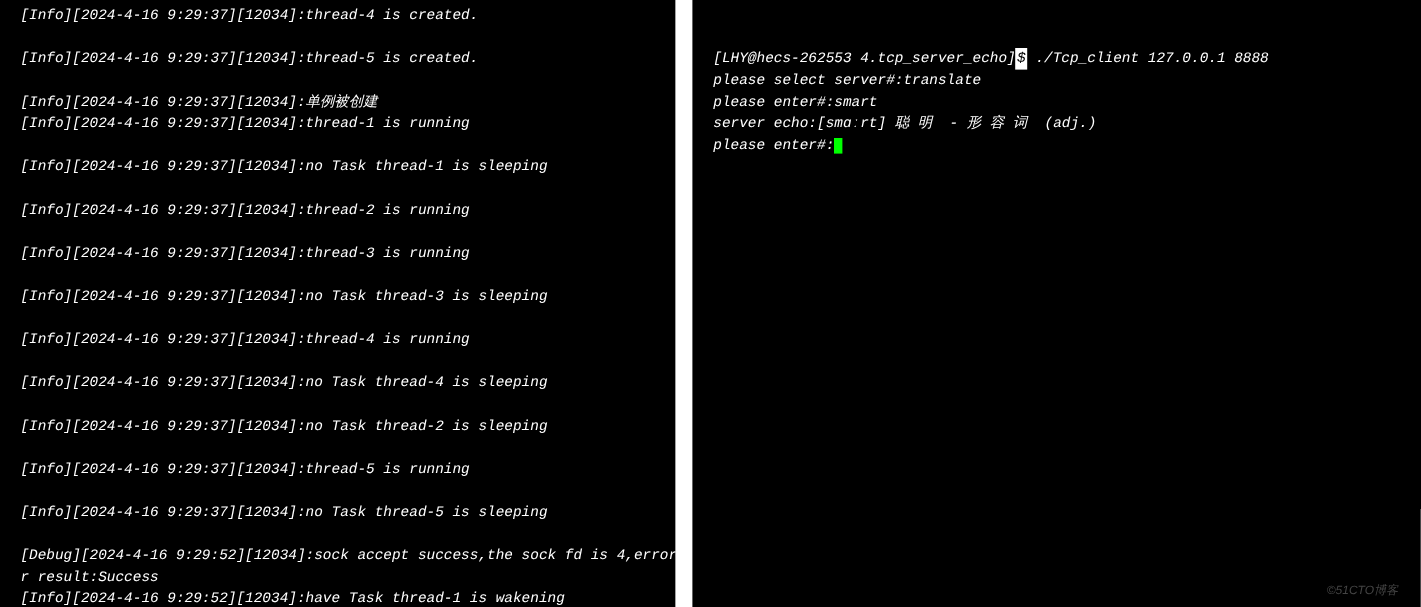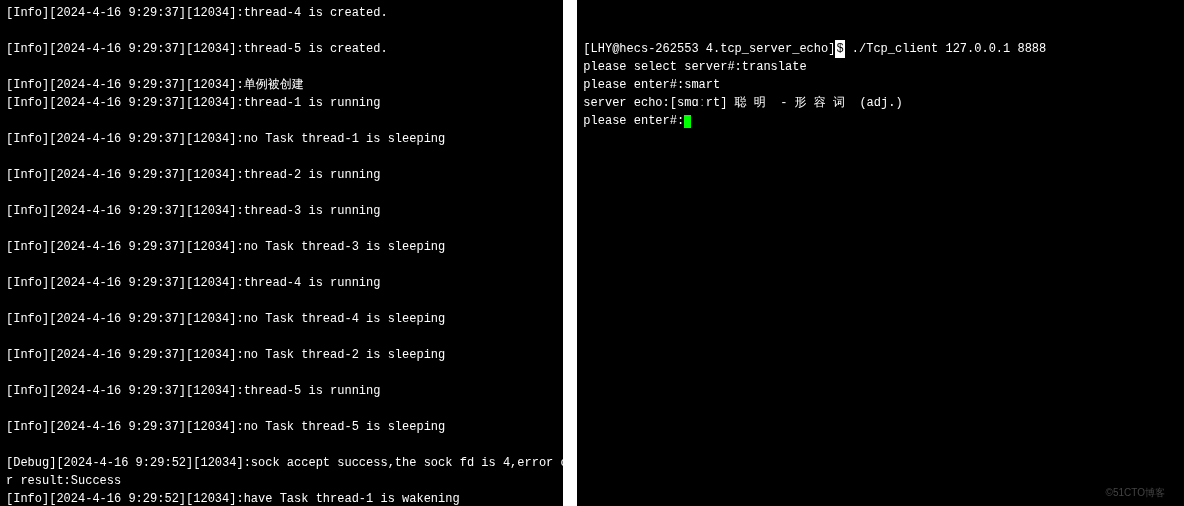--- a/index.html
+++ b/index.html
@@ -9,23 +9,24 @@
     font-size: 12px;
     line-height: 1.5;
     width: 1184px;
     height: 506px;
     overflow: hidden;
     display: flex;
   }
   .pane {
     background: #000;
     color: #fff;
-    padding: 4px 6px;
+    padding: 4px 17px;
     overflow: hidden;
     white-space: pre;
+    font-style: italic;
   }
   .left-pane {
     width: 614px;
     height: 506px;
   }
   .divider {
     width: 16px;
     height: 506px;
     background: #fff;
   }

